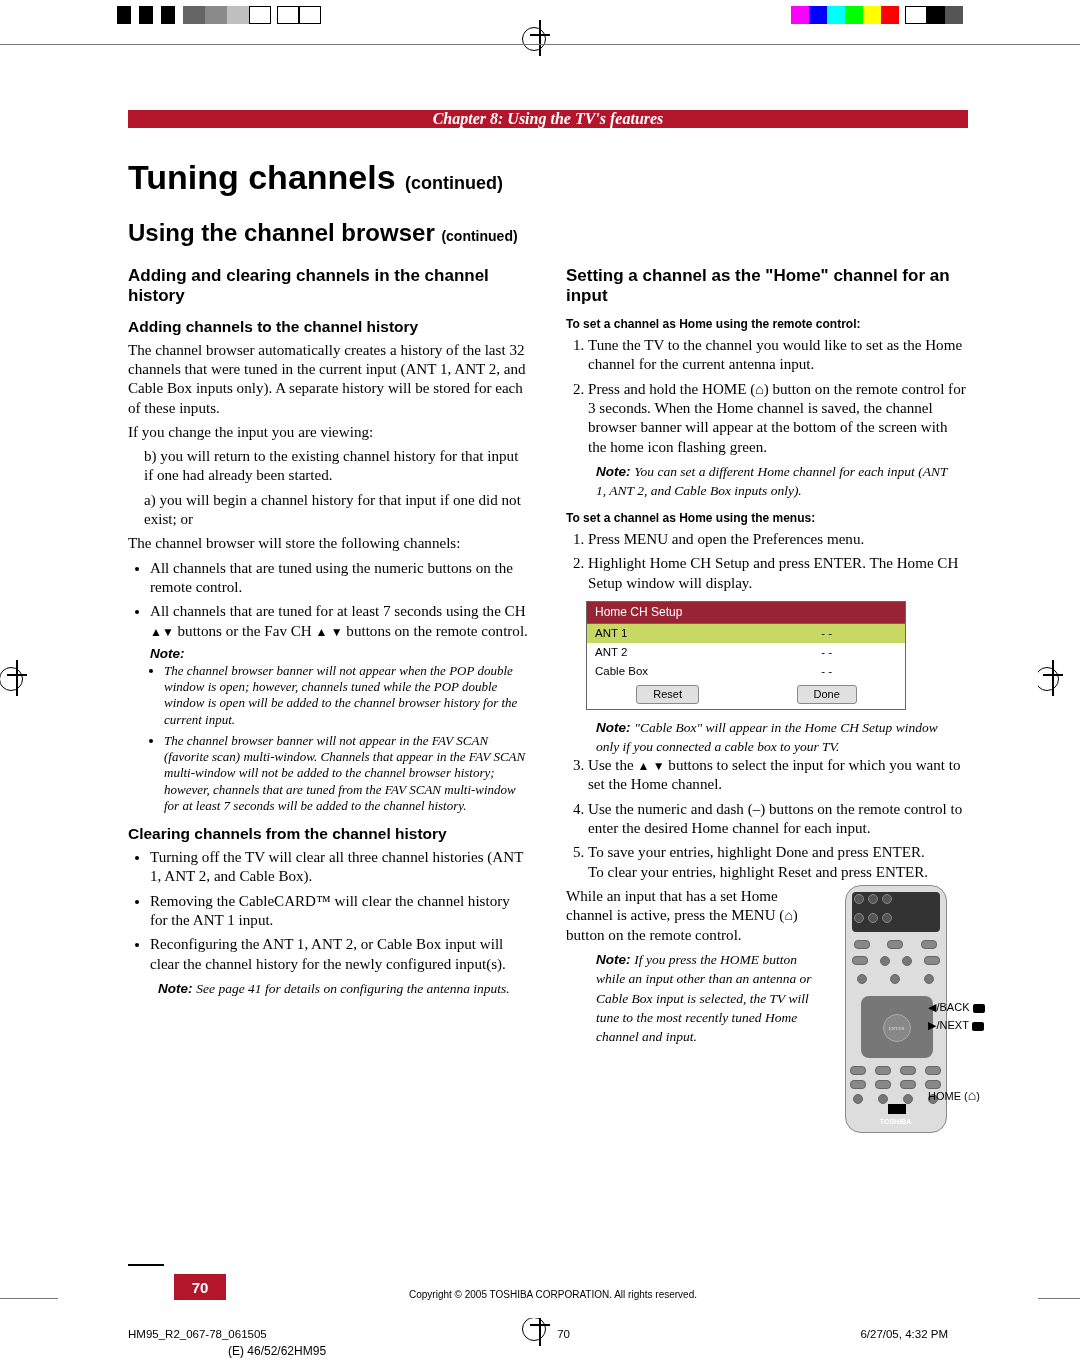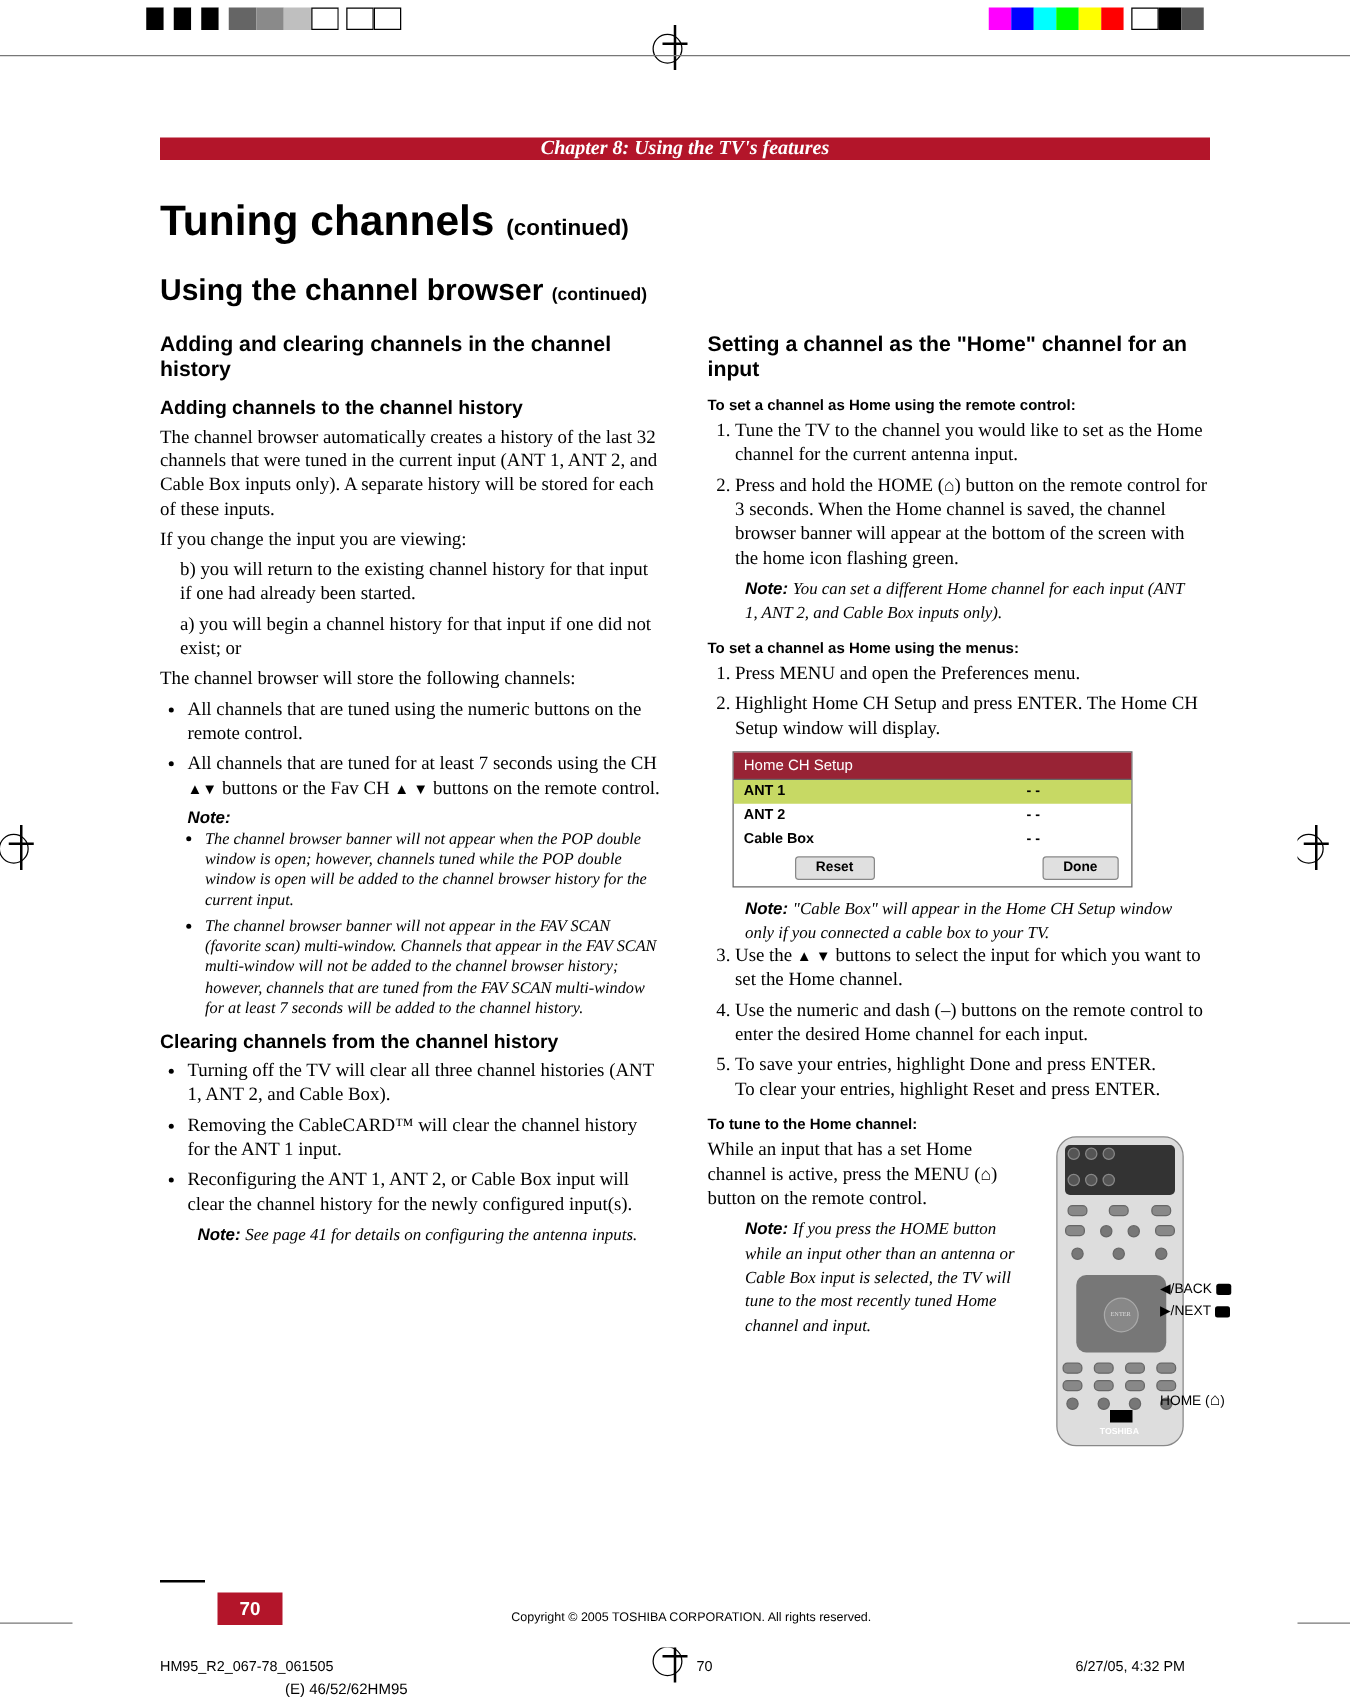--- a/index.html
+++ b/index.html
@@ -91,21 +91,21 @@
   .note-label { font-family: Arial, Helvetica, sans-serif; font-weight:700; font-style:italic; font-size:13.5px; }
   .note-body { font-style:italic; font-size:13.5px; }
   .indented-note { margin-left:30px; margin-right:10px; }
   .note-block { font-style:italic; font-size:13px; margin-left:22px; line-height:1.25; }
   .note-block ul { margin-left:14px; }
   .arrow { font-family: Arial, sans-serif; font-size:12px; }
 
   .setup-box { margin:8px 0 8px 20px; border:1px solid #666; width:320px; font-family: Arial, sans-serif; font-size:12px; }
   .setup-box .hdr { background:#982335; color:#fff; padding:3px 8px; font-size:12px; border-bottom:1px solid #666; }
   .setup-box table { width:100%; border-collapse:collapse; }
-  .setup-box td { padding:2px 8px; font-size:11.5px;font-weight:bold; }
+  .setup-box td { padding:2px 8px; font-size:11.5px; }
   .setup-box .row-sel { background:#c7d964; }
   .setup-box .btnrow td { padding:5px 10px; }
   .setup-btn { display:inline-block; border:1px solid #888; border-radius:3px; padding:1px 16px; background:#e0e0e0; font-size:11px; }
 
   .pagefoot { position:absolute; bottom:18px; left:70px; right:70px; display:flex; justify-content:space-between; align-items:flex-end; }
   .pg-left { display:flex; align-items:center; gap:10px; }
   .pg-bar { width:52px; height:26px; background:#b3152a; display:flex; align-items:center; justify-content:center; color:#fff; font-weight:bold; font-family: Arial; font-size:15px; }
   .pg-line { width:36px; height:22px; border-top:2px solid #000; margin-top:-24px; }
   .copyright { font-size:10px; color:#000; font-family: Arial; text-align:center; flex:1; }
   .pg-right { width:88px; }
@@ -257,21 +257,21 @@
           <tr>
             <td>ANT 2</td>
             <td style="text-align:center">- -</td>
           </tr>
           <tr>
             <td>Cable Box</td>
             <td style="text-align:center">- -</td>
           </tr>
           <tr class="btnrow">
             <td style="text-align:center"><span class="setup-btn">Reset</span></td>
-            <td style="text-align:right"><span class="setup-btn">Done</span></td>
+            <td style="text-align:center"><span class="setup-btn">Done</span></td>
           </tr>
         </tbody>
           </table>
       </div>
 
       <div class="indented-note">
         <span class="note-label">Note:</span>
         <span class="note-body"> "Cable Box" will appear in the Home CH Setup window only if you connected a cable box to your TV.</span>
       </div>
 
@@ -279,21 +279,20 @@
         <li>
           <span>Use the </span><span class="arrow">▲ ▼</span><span> buttons to select the input for which you want to set the Home channel.</span>
         </li>
         <li>Use the numeric and dash (–) buttons on the remote control to enter the desired Home channel for each input.</li>
         <li>
           <span>To save your entries, highlight Done and press ENTER.</span><br>
           <span>To clear your entries, highlight Reset and press ENTER.</span>
         </li>
       </ol>
 
-      <div class="h4t">To tune to the Home channel:</div>
 
       <div style="position:relative;">
         <div class="remote-area">
           <div style="position:relative;">
             <div class="remote">
               <div class="scr">
                 <div class="b"></div><div class="b"></div><div class="b"></div><br>
                 <div class="b"></div><div class="b"></div><div class="b"></div>
               </div>
               <div class="btnrow2" style="top:54px">

